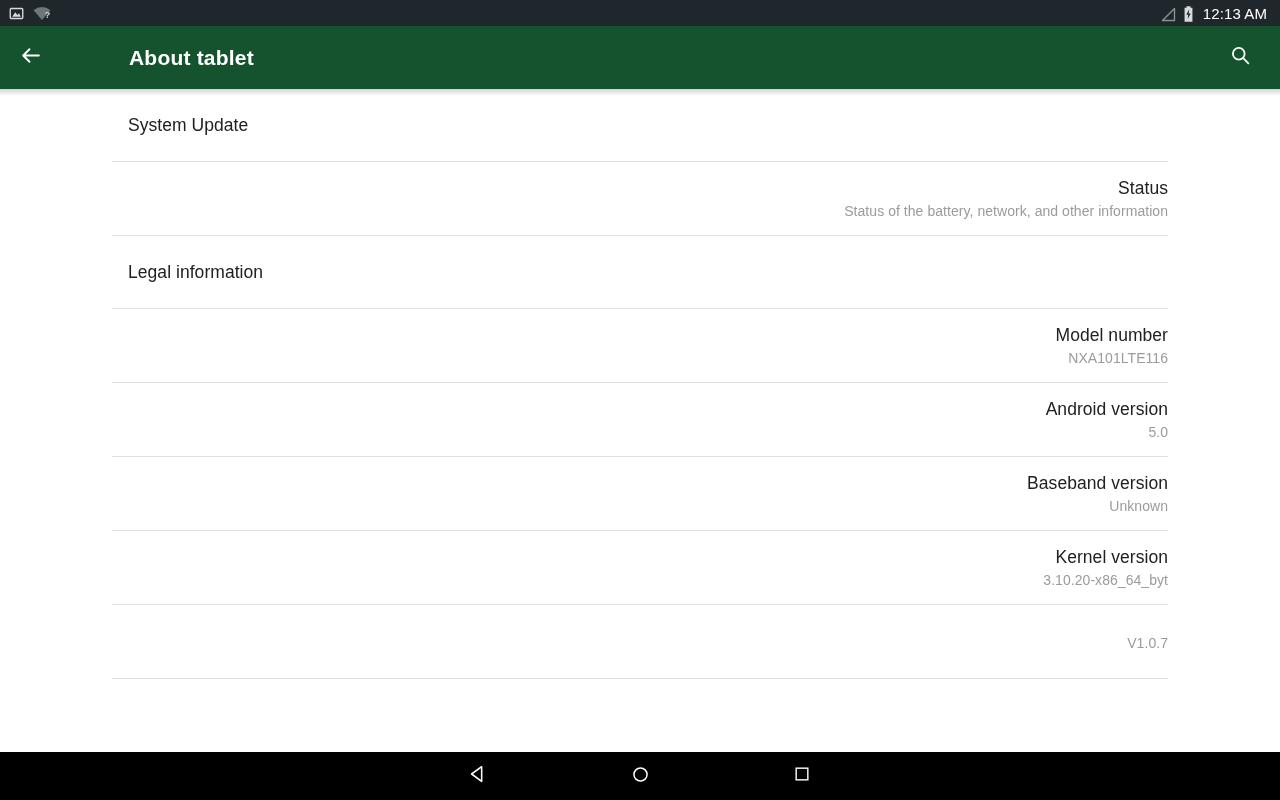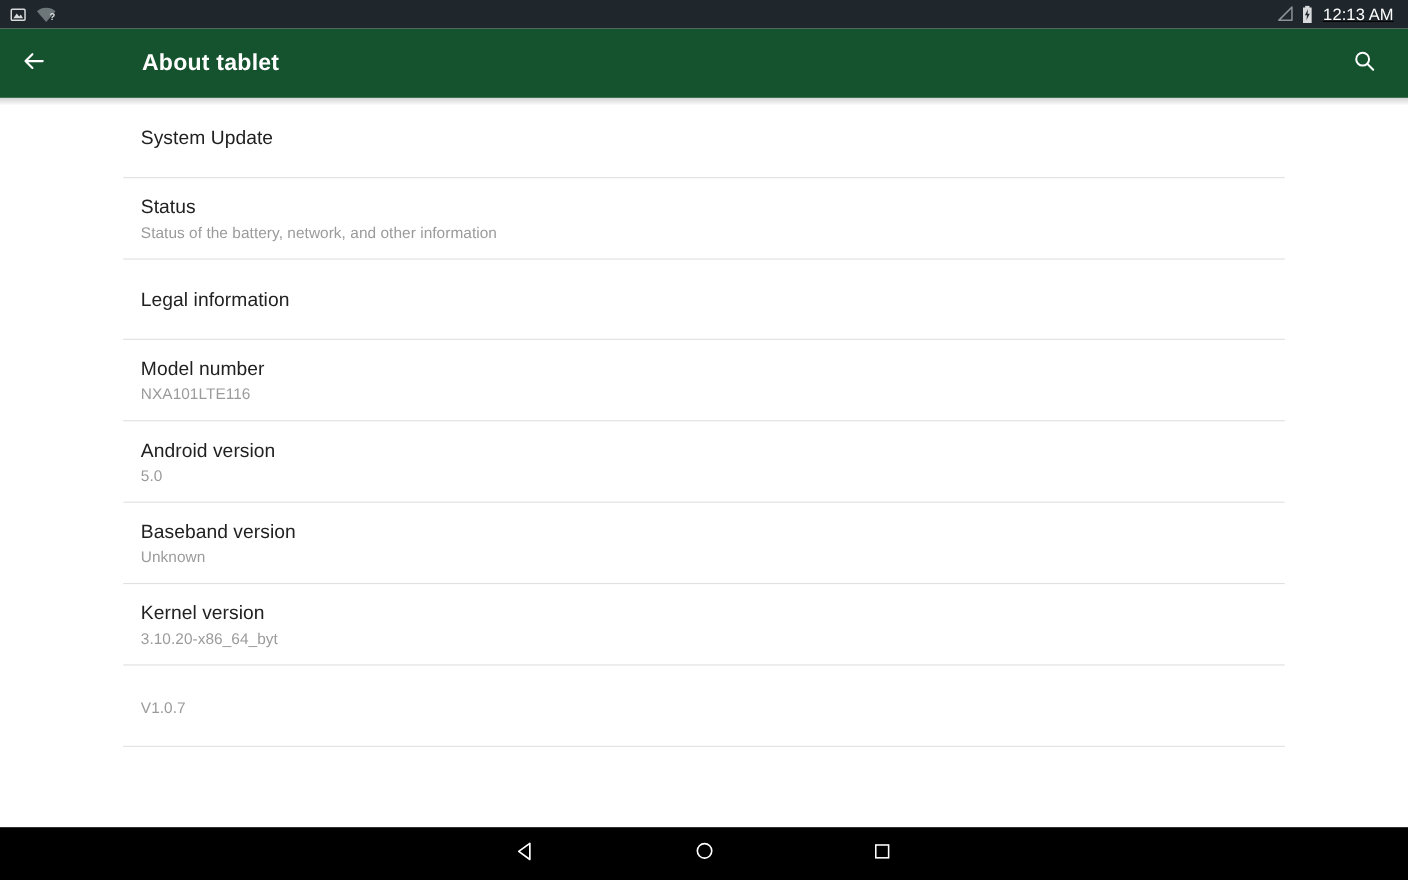--- a/index.html
+++ b/index.html
@@ -31,23 +31,22 @@
     padding: 0 9px;
   }
   .status-left {
     display: flex;
     align-items: center;
     gap: 9px;
     flex: 1;
   }
   .status-right {
     display: flex;
-    align-items: flex-start;
+    align-items: flex-end;
     gap: 7px;
-    text-decoration: underline;
   }
   .clock {
     color: #ffffff;
     font-size: 15px;
     letter-spacing: 0.1px;
     padding-left: 2px;
     padding-right: 4px;
     white-space: nowrap;
   }
   .si { display: block; line-height: 0; }
@@ -115,21 +114,21 @@
   .row {
     position: relative;
     padding: 0 0 0 16px;
     border-bottom: 1px solid #e0e0e0;
     display: flex;
     flex-direction: column;
     justify-content: center;
     cursor: pointer;
   }
   .row.one-line { height: 73px; }
-  .row.two-line { height: 74px; }
+  .row.two-line { height: 74px; text-align: right; }
   .row-title {
     font-size: 17.5px;
     color: #212121;
     line-height: 22px;
     letter-spacing: 0.05px;
   }
   .row-sub {
     font-size: 14px;
     color: #9b9b9b;
     line-height: 20px;

